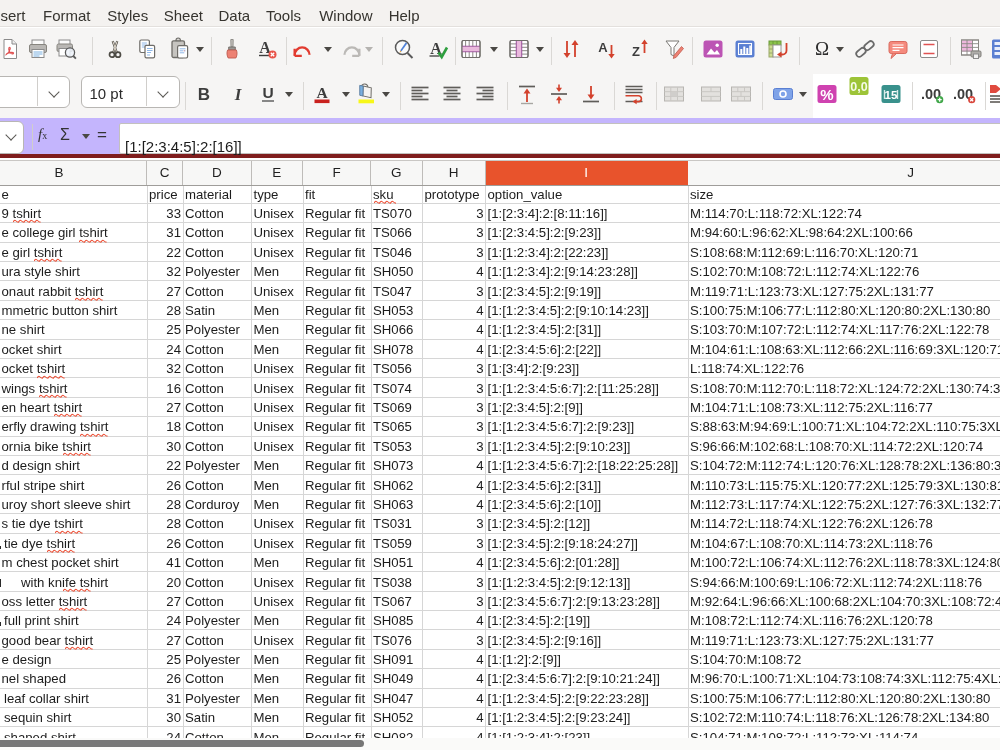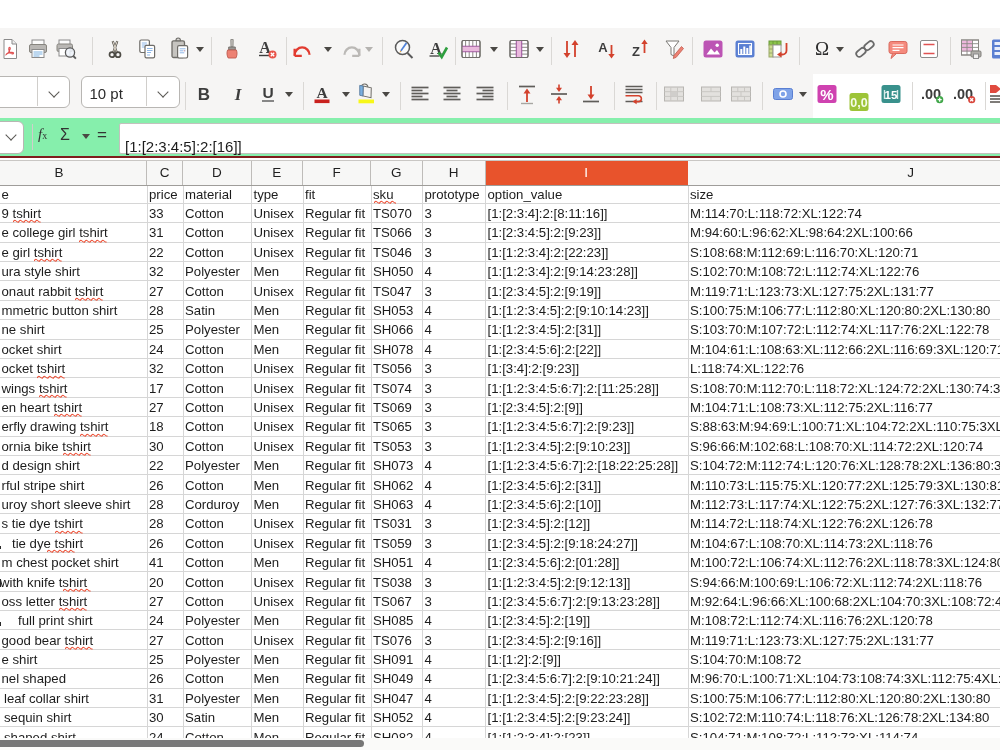--- a/index.html
+++ b/index.html
@@ -3,42 +3,52 @@
 
 *{margin:0;padding:0;box-sizing:border-box}
 html,body{width:1000px;height:750px;overflow:hidden}
 body{font-family:"Liberation Sans",sans-serif;background:#fff;position:relative}
 #app{position:absolute;left:0;top:0;width:1000px;height:750px;overflow:hidden}
 .ab{position:absolute}
 #menubar{left:0;top:0;width:1000px;height:27px;background:#f4f2f0;border-bottom:1px solid #e3e0dd}
 .mi{position:absolute;top:7px;font-size:15px;color:#36342f;white-space:pre}
 #tb1{left:0;top:28px;width:1000px;height:46px;background:#f6f5f4}
 #tb2{left:0;top:74px;width:813px;height:44px;background:#f6f5f4}
-#fbar{left:0;top:118px;width:1000px;height:40px;background:#86efac;border-bottom:2px solid #7f1d1d}
+#fbar{left:0;top:118px;width:1000px;height:40px;background:#c4b5fd;border-bottom:4px solid #7f1d1d}
 .sep1{position:absolute;top:9px;width:1px;height:28px;background:#dad8d5}
 .sep2{position:absolute;top:8px;width:1px;height:28px;background:#dad8d5}
 .ico{position:absolute;width:24px;height:24px}
 .dd{position:absolute;width:0;height:0;border-left:4.5px solid transparent;border-right:4.5px solid transparent;border-top:5.5px solid #4a4844}
 .dd2{border-top-color:#b5b3b0}
 #colhdr{left:0;top:160px;width:1000px;height:26px;background:#f7f7f6;border-top:1px solid #c9c7c4;border-bottom:1px solid #9f9d9a}
 .ch{position:absolute;top:0;height:24px;line-height:24px;text-align:center;font-size:13.5px;color:#1f1f1f;border-right:1px solid #bebcb9}
 #grid{left:0;top:186px;width:1000px;height:552px;background:#fff;overflow:hidden}
 table{border-collapse:collapse;table-layout:fixed;width:1320px}
 td{height:19.4px;font-size:13.2px;color:#1c1c1c;border-right:1px solid #d6d6d6;border-bottom:1px solid #d6d6d6;padding:0 1.5px;white-space:nowrap;overflow:hidden;vertical-align:bottom;line-height:16.2px}
 tr:first-child td{height:17.4px}
-td.rt{}
+td.rt{text-align:right}
 td.nb{border-right:none}
 .wv{}
 #hscroll{left:0;top:738px;width:1000px;height:12px;background:#fafaf9}
 #thumb{position:absolute;left:-8px;top:1.5px;width:372px;height:7px;border-radius:3.5px;background:#767676}
 .cbox{position:absolute;background:#fff;border:1px solid #b8b6b3}
 .chev{position:absolute;width:8px;height:8px;border-left:1.6px solid #5a5854;border-bottom:1.6px solid #5a5854;transform:rotate(-45deg)}
 
 </style></head><body>
 <div id="app">
+<div id="menubar" class="ab">
+<span class="mi" style="left:0.5px">sert</span>
+<span class="mi" style="left:43px">Format</span>
+<span class="mi" style="left:107.3px">Styles</span>
+<span class="mi" style="left:163.7px">Sheet</span>
+<span class="mi" style="left:218.5px">Data</span>
+<span class="mi" style="left:266px">Tools</span>
+<span class="mi" style="left:319.2px">Window</span>
+<span class="mi" style="left:388.7px">Help</span>
+</div>
 <div id="tb1" class="ab">
 <div class="ico" style="left:-2.0px;top:9px"><svg width="24" height="24" viewBox="0 0 24 24" style="">
           <path d="M6 2.5h8l4.5 4.5v14.5h-12.5z" fill="#fff" stroke="#8a8a8a"></path>
 <path d="M14 2.5v4.5h4.5" fill="#eee" stroke="#8a8a8a"></path>
 <path d="M8.2 17.5c2-1.2 3.4-3.2 4-5.6.3-1.4-.8-2-1.3-.8-.5 1.4.7 4.6 2.2 5.4 1.2.6 2.6.4 2.4-.5-.2-1-3.2-.8-4.9-.1-1 .4-2.3 1.2-2.4 1.6z" fill="none" stroke="#e05252" stroke-width="1.2"></path>
         </svg></div>
 <div class="ico" style="left:25.5px;top:9px"><svg width="24" height="24" viewBox="0 0 24 24" style="">
           <rect x="6" y="3" width="12" height="5" fill="#fbfbfb" stroke="#8b8b8b"></rect>
 <rect x="3.5" y="7.5" width="17" height="8" rx="1.5" fill="#b9b7b4" stroke="#87857f"></rect>
 <rect x="6" y="12.5" width="12" height="8" fill="#fff" stroke="#8b8b8b"></rect>
@@ -305,21 +315,21 @@
           <path d="M8.8 5v4.7M15.5 5v4.7M8.8 14.4v4.6M15.5 14.4v4.6M12 9.7v4.7" stroke="#c9c7c3"></path>
         </svg></div>
 <div class="ico" style="left:771.0px;top:8px"><svg width="24" height="24" viewBox="0 0 24 24" style="">
           <rect x="2.5" y="6.5" width="19" height="11" rx="2" fill="#7fa3e8" stroke="#5a7fd2"></rect>
 <circle cx="12" cy="12" r="3" fill="none" stroke="#fff" stroke-width="1.6"></circle>
         </svg></div>
 <div class="ico" style="left:815.0px;top:8px"><svg width="24" height="24" viewBox="0 0 24 24" style="">
           <rect x="2.5" y="3" width="19" height="18" rx="2.5" fill="#cf42b0"></rect>
 <text x="12" y="17.5" font-size="15" font-weight="bold" fill="#fff" text-anchor="middle" font-family="Liberation Sans">%</text>
         </svg></div>
-<div class="ico" style="left:847.0px;top:16px"><svg width="24" height="24" viewBox="0 0 24 24" style="">
+<div class="ico" style="left:847.0px;top:0"><svg width="24" height="24" viewBox="0 0 24 24" style="">
           <rect x="2.5" y="3" width="19" height="18" rx="2.5" fill="#9dc438"></rect>
 <text x="12" y="17" font-size="12.5" font-weight="bold" fill="#f5fbe8" text-anchor="middle" font-family="Liberation Sans">0,0</text>
         </svg></div>
 <div class="ico" style="left:879.0px;top:8px"><svg width="24" height="24" viewBox="0 0 24 24" style="">
           <rect x="2.5" y="3" width="19" height="18" rx="2.5" fill="#39918c"></rect>
 <path d="M5.5 8v9" stroke="#d8ecea" stroke-width="1.4"></path>
 <path d="M18.5 8v9" stroke="#d8ecea" stroke-width="1.4"></path>
 <text x="12" y="16.5" font-size="11.5" font-weight="bold" fill="#fff" text-anchor="middle" font-family="Liberation Sans">15</text>
         </svg></div>
 <div class="ico" style="left:921.0px;top:8px"><svg width="24" height="24" viewBox="0 0 24 24" style="">
@@ -491,21 +501,21 @@
             <td>Cotton</td>
             <td>Unisex</td>
             <td>Regular fit</td>
             <td>TS056</td>
             <td class="rt">3</td>
             <td>[1:[3:4]:2:[9:23]]</td>
             <td class="nb">L:118:74:XL:122:76</td>
           </tr>
 <tr>
             <td>wings <span class="wv">tshirt</span></td>
-            <td class="rt">17</td>
+            <td class="rt">16</td>
             <td>Cotton</td>
             <td>Unisex</td>
             <td>Regular fit</td>
             <td>TS074</td>
             <td class="rt">3</td>
             <td>[1:[1:2:3:4:5:6:7]:2:[11:25:28]]</td>
             <td class="nb">S:108:70:M:112:70:L:118:72:XL:124:72:2XL:130:74:3XL:136:76</td>
           </tr>
 <tr>
             <td>en heart <span class="wv">tshirt</span></td>
@@ -578,21 +588,21 @@
             <td class="rt">28</td>
             <td>Cotton</td>
             <td>Unisex</td>
             <td>Regular fit</td>
             <td>TS031</td>
             <td class="rt">3</td>
             <td>[1:[2:3:4:5]:2:[12]]</td>
             <td class="nb">M:114:72:L:118:74:XL:122:76:2XL:126:78</td>
           </tr>
 <tr>
-            <td style="padding-left:12px">tie dye <span class="wv">tshirt</span></td>
+            <td style="padding-left:4px">tie dye <span class="wv">tshirt</span></td>
             <td class="rt">26</td>
             <td>Cotton</td>
             <td>Unisex</td>
             <td>Regular fit</td>
             <td>TS059</td>
             <td class="rt">3</td>
             <td>[1:[2:3:4:5]:2:[9:18:24:27]]</td>
             <td class="nb">M:104:67:L:108:70:XL:114:73:2XL:118:76</td>
           </tr>
 <tr>
@@ -600,21 +610,21 @@
             <td class="rt">41</td>
             <td>Cotton</td>
             <td>Men</td>
             <td>Regular fit</td>
             <td>SH051</td>
             <td class="rt">4</td>
             <td>[1:[2:3:4:5:6]:2:[01:28]]</td>
             <td class="nb">M:100:72:L:106:74:XL:112:76:2XL:118:78:3XL:124:80</td>
           </tr>
 <tr>
-            <td style="padding-left:0">with knife <span class="wv">tshirt</span></td>
+            <td style="padding-left:21px">with knife <span class="wv">tshirt</span></td>
             <td class="rt">20</td>
             <td>Cotton</td>
             <td>Unisex</td>
             <td>Regular fit</td>
             <td>TS038</td>
             <td class="rt">3</td>
             <td>[1:[1:2:3:4:5]:2:[9:12:13]]</td>
             <td class="nb">S:94:66:M:100:69:L:106:72:XL:112:74:2XL:118:76</td>
           </tr>
 <tr>
@@ -622,21 +632,21 @@
             <td class="rt">27</td>
             <td>Cotton</td>
             <td>Unisex</td>
             <td>Regular fit</td>
             <td>TS067</td>
             <td class="rt">3</td>
             <td>[1:[2:3:4:5:6:7]:2:[9:13:23:28]]</td>
             <td class="nb">M:92:64:L:96:66:XL:100:68:2XL:104:70:3XL:108:72:4XL:112:74</td>
           </tr>
 <tr>
-            <td style="padding-left:18px">full print shirt</td>
+            <td style="padding-left:4px">full print shirt</td>
             <td class="rt">24</td>
             <td>Polyester</td>
             <td>Men</td>
             <td>Regular fit</td>
             <td>SH085</td>
             <td class="rt">4</td>
             <td>[1:[2:3:4:5]:2:[19]]</td>
             <td class="nb">M:108:72:L:112:74:XL:116:76:2XL:120:78</td>
           </tr>
 <tr>
@@ -644,21 +654,21 @@
             <td class="rt">27</td>
             <td>Cotton</td>
             <td>Unisex</td>
             <td>Regular fit</td>
             <td>TS076</td>
             <td class="rt">3</td>
             <td>[1:[2:3:4:5]:2:[9:16]]</td>
             <td class="nb">M:119:71:L:123:73:XL:127:75:2XL:131:77</td>
           </tr>
 <tr>
-            <td>e shirt</td>
+            <td>e design</td>
             <td class="rt">25</td>
             <td>Polyester</td>
             <td>Men</td>
             <td>Regular fit</td>
             <td>SH091</td>
             <td class="rt">4</td>
             <td>[1:[1:2]:2:[9]]</td>
             <td class="nb">S:104:70:M:108:72</td>
           </tr>
 <tr>

